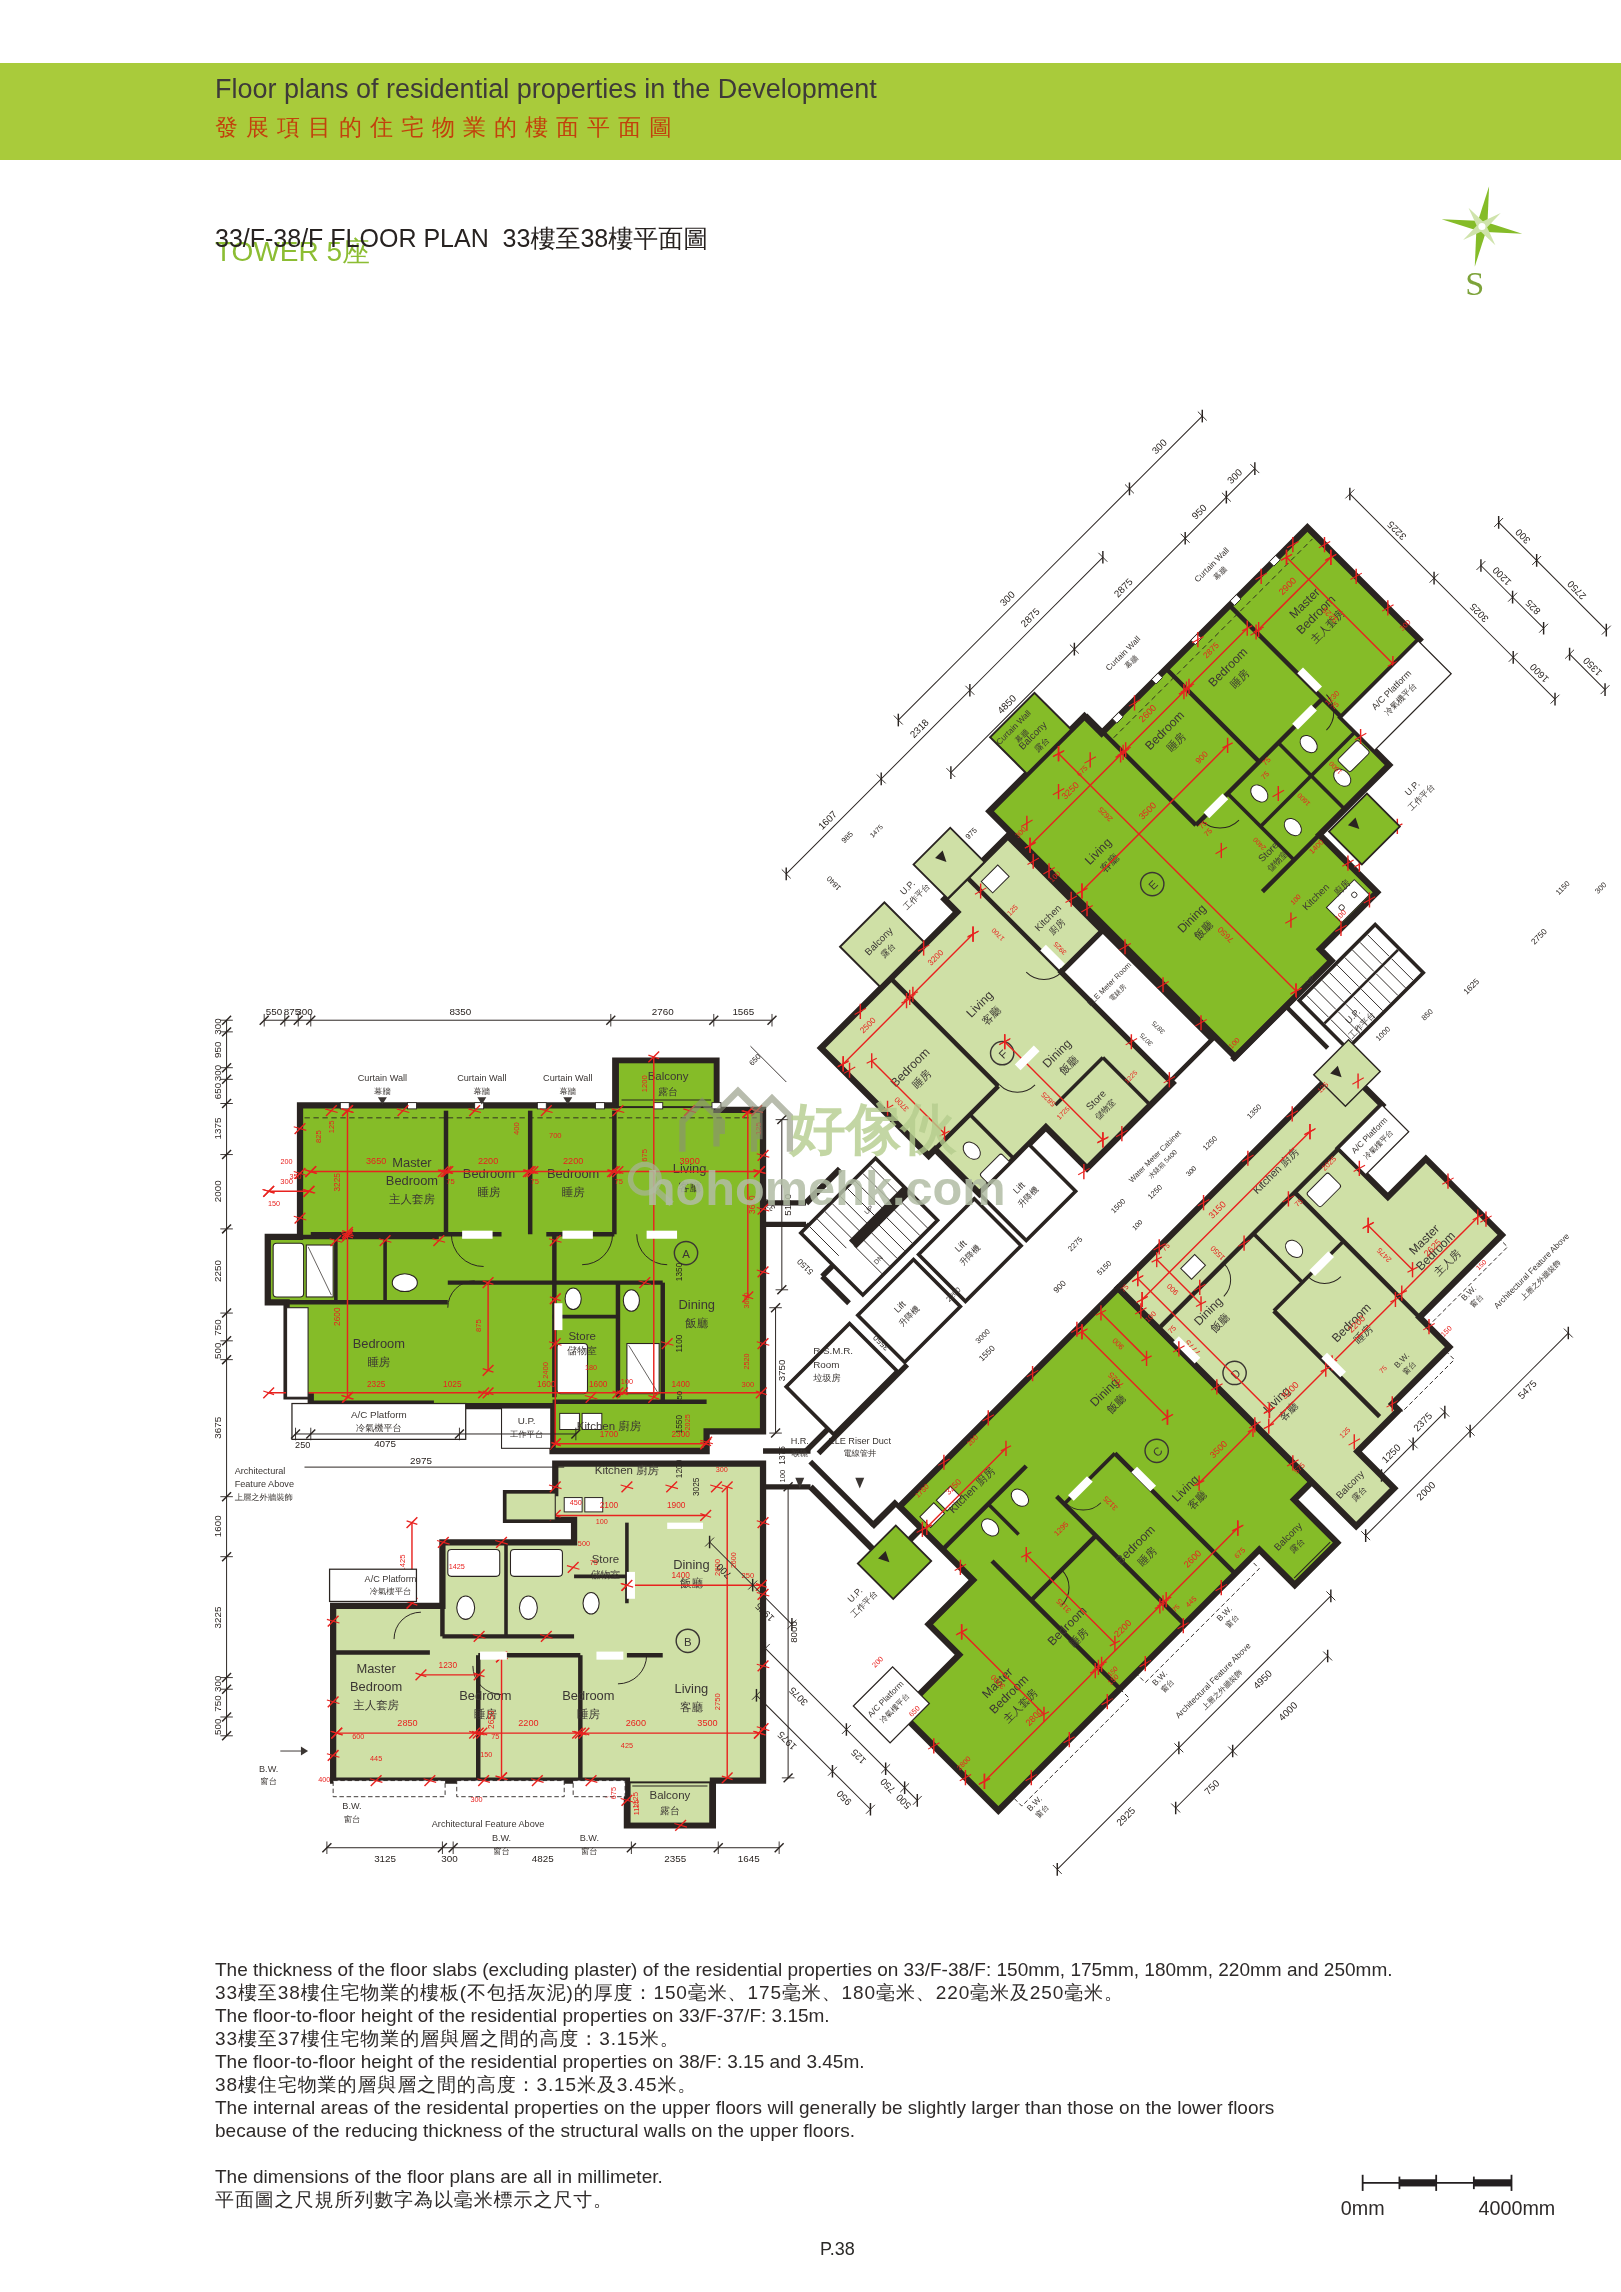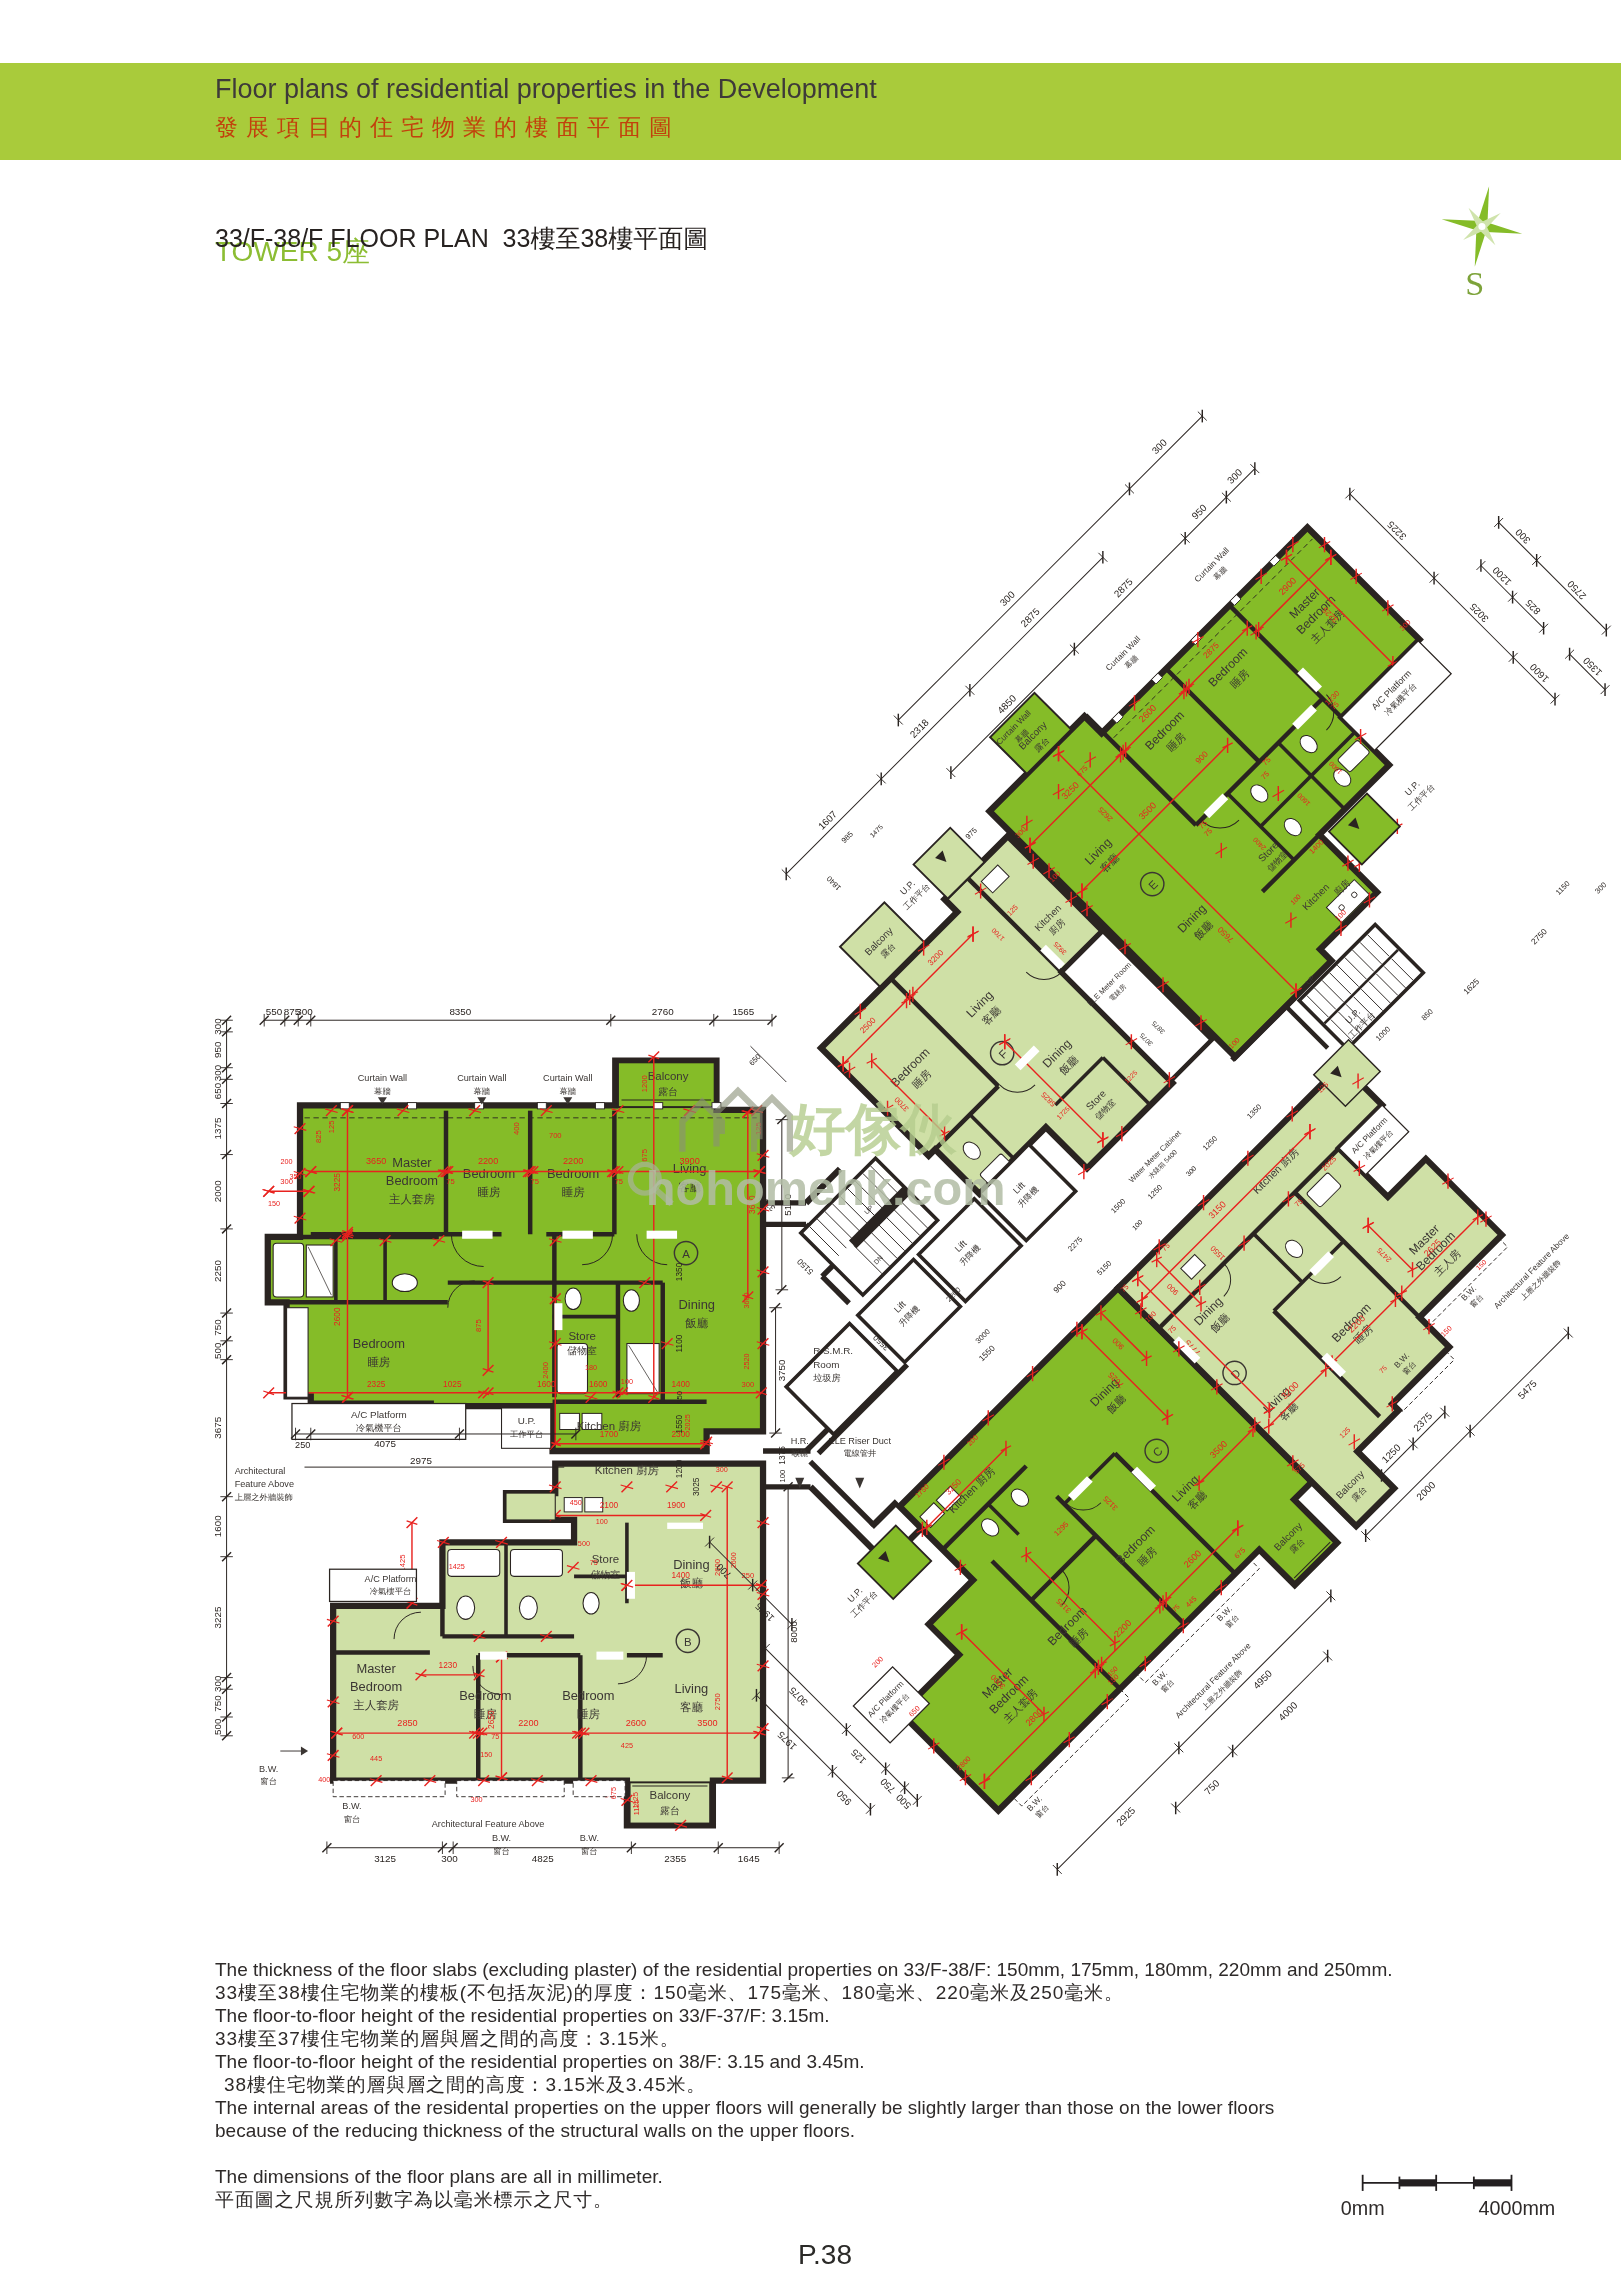--- a/index.html
+++ b/index.html
@@ -1477,34 +1477,34 @@
     <line x1="732" y1="1328" x2="750" y2="1344" stroke="#a8b49a" stroke-width="7" opacity="0.7"></line>
     <text x="922" y="1345" font-size="54.4" fill="#b2bda5" text-anchor="middle" opacity="0.85" font-weight="bold">hohomehk.com</text>
   </svg>
 
 <div class="abs" style="left:215px;top:1958px;font-size:19px;color:#2e2a29;line-height:23px;white-space:nowrap;">
 The thickness of the floor slabs (excluding plaster) of the residential properties on 33/F-38/F: 150mm, 175mm, 180mm, 220mm and 250mm.<br>
 <span style="letter-spacing:0.9px;">33樓至38樓住宅物業的樓板(不包括灰泥)的厚度：150毫米、175毫米、180毫米、220毫米及250毫米。</span><br>
 The floor-to-floor height of the residential properties on 33/F-37/F: 3.15m.<br>
 <span style="letter-spacing:0.9px;">33樓至37樓住宅物業的層與層之間的高度：3.15米。</span><br>
 The floor-to-floor height of the residential properties on 38/F: 3.15 and 3.45m.<br>
-<span style="letter-spacing:0.9px;margin-left:9px;">38樓住宅物業的層與層之間的高度：3.15米及3.45米。</span><br>
+<span style="letter-spacing:0.9px;">38樓住宅物業的層與層之間的高度：3.15米及3.45米。</span><br>
 The internal areas of the residental properties on the upper floors will generally be slightly larger than those on the lower floors<br>
 because of the reducing thickness of the structural walls on the upper floors.<br>
 <br>
 The dimensions of the floor plans are all in millimeter.<br>
 <span style="letter-spacing:0.9px;text-align:center;">平面圖之尺規所列數字為以毫米標示之尺寸。</span>
 </div>
 
 <svg class="abs" style="left:1325px;top:2163px;" width="269" height="72" viewBox="0 0 300 80">
 <line x1="42" y1="22" x2="208" y2="22" stroke="#231f20" stroke-width="2"></line>
 <line x1="42" y1="13" x2="42" y2="31" stroke="#231f20" stroke-width="2"></line>
 <line x1="83" y1="15" x2="83" y2="29" stroke="#231f20" stroke-width="2"></line>
 <line x1="124" y1="13" x2="124" y2="31" stroke="#231f20" stroke-width="2"></line>
 <line x1="166" y1="15" x2="166" y2="29" stroke="#231f20" stroke-width="2"></line>
 <line x1="208" y1="13" x2="208" y2="31" stroke="#231f20" stroke-width="2"></line>
 <rect x="83" y="18" width="41" height="8" fill="#231f20"></rect>
 <rect x="166" y="18" width="42" height="8" fill="#231f20"></rect>
 <text x="42" y="58" font-size="22" fill="#2e2a29" text-anchor="middle">0mm</text>
 <text x="214" y="58" font-size="22" fill="#2e2a29" text-anchor="middle">4000mm</text>
 </svg>
 
-<div class="abs" style="left:798px;top:2239px;font-size:28px;color:#2b2a28;">P.38</div>
+<div class="abs" style="left:820px;top:2239px;font-size:18px;color:#2b2a28;">P.38</div>
 
 </body></html>

